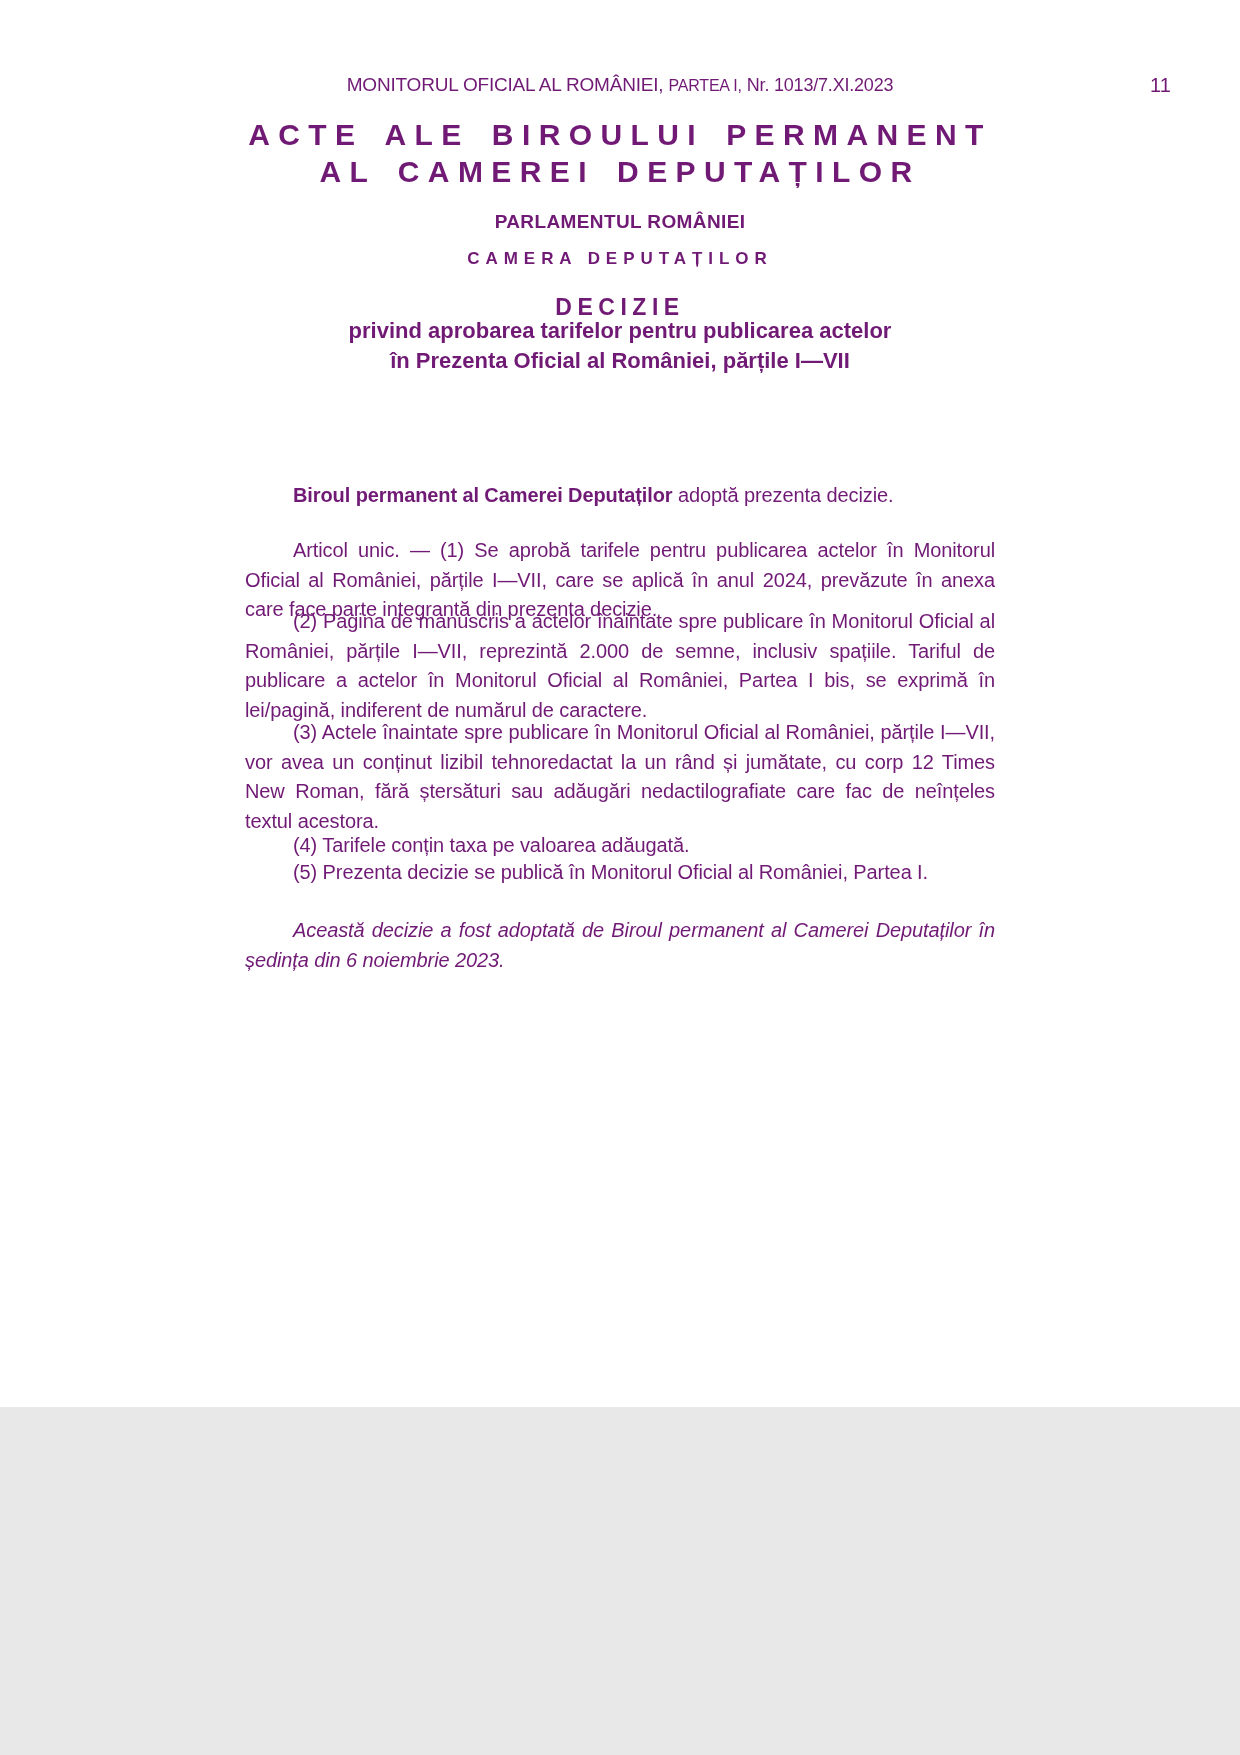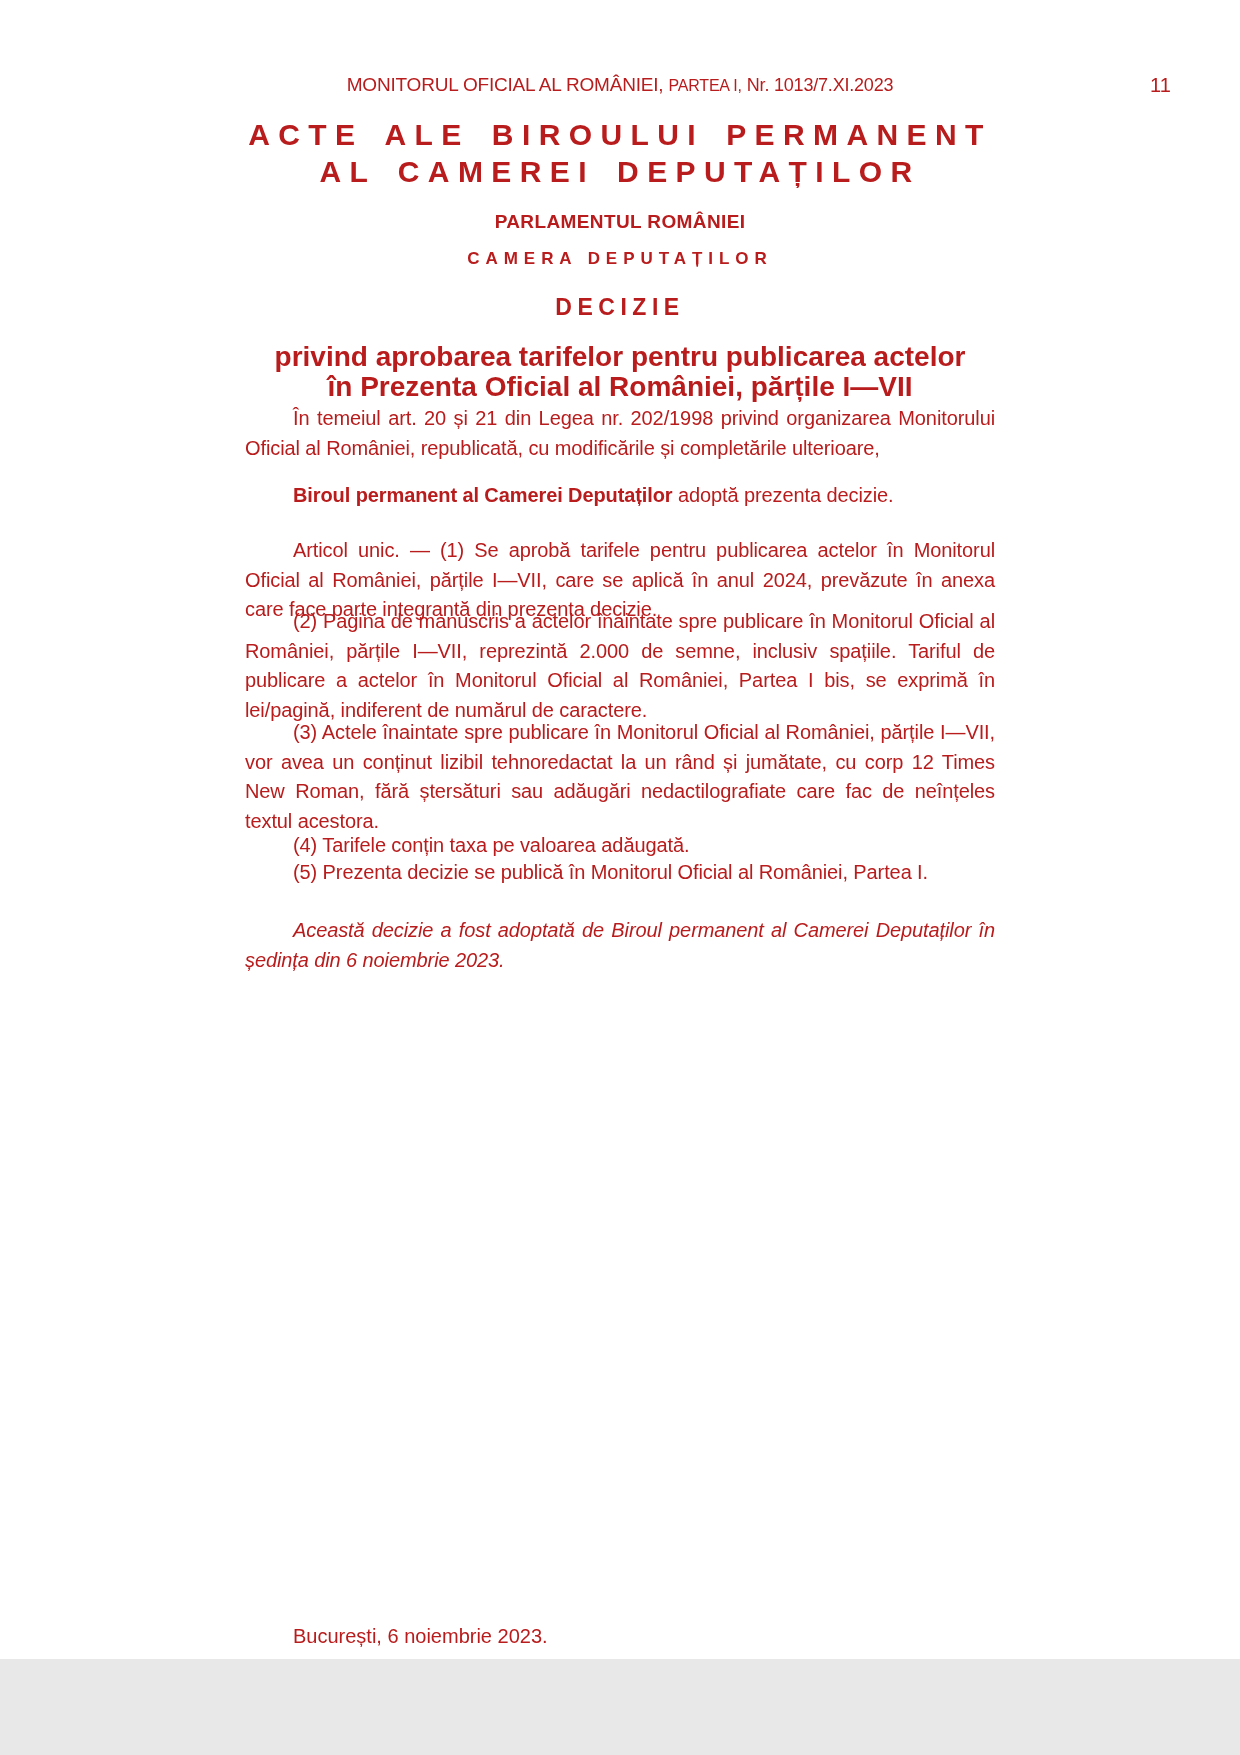--- a/index.html
+++ b/index.html
@@ -1,39 +1,39 @@
 <!DOCTYPE html>
 <html lang="ro"><head>
 <meta charset="utf-8">
 <style>
   html,body{margin:0;padding:0;background:#e8e8e8;}
   .page{
     position:relative;
-    width:1240px;height:1659px;
+    width:1240px;height:1407px;
     margin:0 auto;
     background:#ffffff;
-    color:#b91c1c;
+    color:#701a75;
     font-family:"Liberation Sans","DejaVu Sans",sans-serif;
     overflow:hidden;
   }
   .abs{position:absolute;}
   .col{left:245px;width:750px;}
   .center{text-align:center;}
   
   .journal-line{top:74px;font-size:19px;letter-spacing:-0.2px;white-space:nowrap;}
   .journal-part{font-size:16px;}
   .journal-issue{font-size:18px;}
   .page-num{top:74px;left:1150px;font-size:20px;}
   
   .sec-title1{top:118px;font-size:30px;font-weight:bold;letter-spacing:0.28em;word-spacing:0.18em;white-space:nowrap;}
   .sec-title2{top:155px;font-size:30px;font-weight:bold;letter-spacing:0.28em;word-spacing:0.18em;white-space:nowrap;}
   .parliament{top:211px;font-size:19px;font-weight:bold;letter-spacing:0.02em;}
   .chamber{top:249px;font-size:17px;font-weight:bold;letter-spacing:0.35em;}
   .decision-kind{top:294px;font-size:23px;font-weight:bold;letter-spacing:0.24em;}
-  .subtitle{top:342px;font-size:28px;font-weight:bold;line-height:30px;}
+  .subtitle{top:316px;font-size:22px;font-weight:bold;line-height:30px;}
   
   .body-text{font-size:20px;line-height:29.5px;letter-spacing:-0.1px;}
   .para{text-align:justify;text-indent:48px;margin:0;}
   .preamble{top:404px;}
   .enactment{top:481px;padding-left:48px;}
   .p-art1{top:524px;margin-top:12px;}
   .p-art2{top:607px;}
   .p-art3{top:718px;}
   .p-art4{top:831px;}
   .p-art5{top:858px;}
@@ -63,21 +63,20 @@
 
   <div class="abs col center chamber">CAMERA DEPUTAȚILOR</div>
   <div class="abs col center parliament">PARLAMENTUL ROMÂNIEI</div>
 
   <div class="abs col center decision-kind">DECIZIE</div>
   <div class="abs col center subtitle">
     <div>privind aprobarea tarifelor pentru publicarea actelor</div>
     <div>în Prezenta Oficial al României, părțile I—VII</div>
   </div>
 
-  <p class="abs col body-text para preamble">În temeiul art. 20 și 21 din Legea nr. 202/1998 privind organizarea Monitorului Oficial al României, republicată, cu modificările și completările ulterioare,</p>
 
   <div class="abs col body-text enactment nowrap">
     <span style="font-weight:bold">Biroul permanent al Camerei Deputaților</span><span>  adoptă prezenta decizie.</span>
   </div>
 
   <p class="abs col body-text para p-art1">Articol unic. — (1) Se aprobă tarifele pentru publicarea actelor în Monitorul Oficial al României, părțile I—VII, care se aplică în anul 2024, prevăzute în anexa care face parte integrantă din prezenta decizie.</p>
   <p class="abs col body-text para p-art2">(2) Pagina de manuscris a actelor înaintate spre publicare în Monitorul Oficial al României, părțile I—VII, reprezintă 2.000 de semne, inclusiv spațiile. Tariful de publicare a actelor în Monitorul Oficial al României, Partea I bis, se exprimă în lei/pagină, indiferent de numărul de caractere.</p>
   <p class="abs col body-text para p-art3">(3) Actele înaintate spre publicare în Monitorul Oficial al României, părțile I—VII, vor avea un conținut lizibil tehnoredactat la un rând și jumătate, cu corp 12 Times New Roman, fără ștersături sau adăugări nedactilografiate care fac de neînțeles textul acestora.</p>
   <p class="abs col body-text para p-art4">(4) Tarifele conțin taxa pe valoarea adăugată.</p>
   <p class="abs col body-text para p-art5">(5) Prezenta decizie se publică în Monitorul Oficial al României, Partea I.</p>

